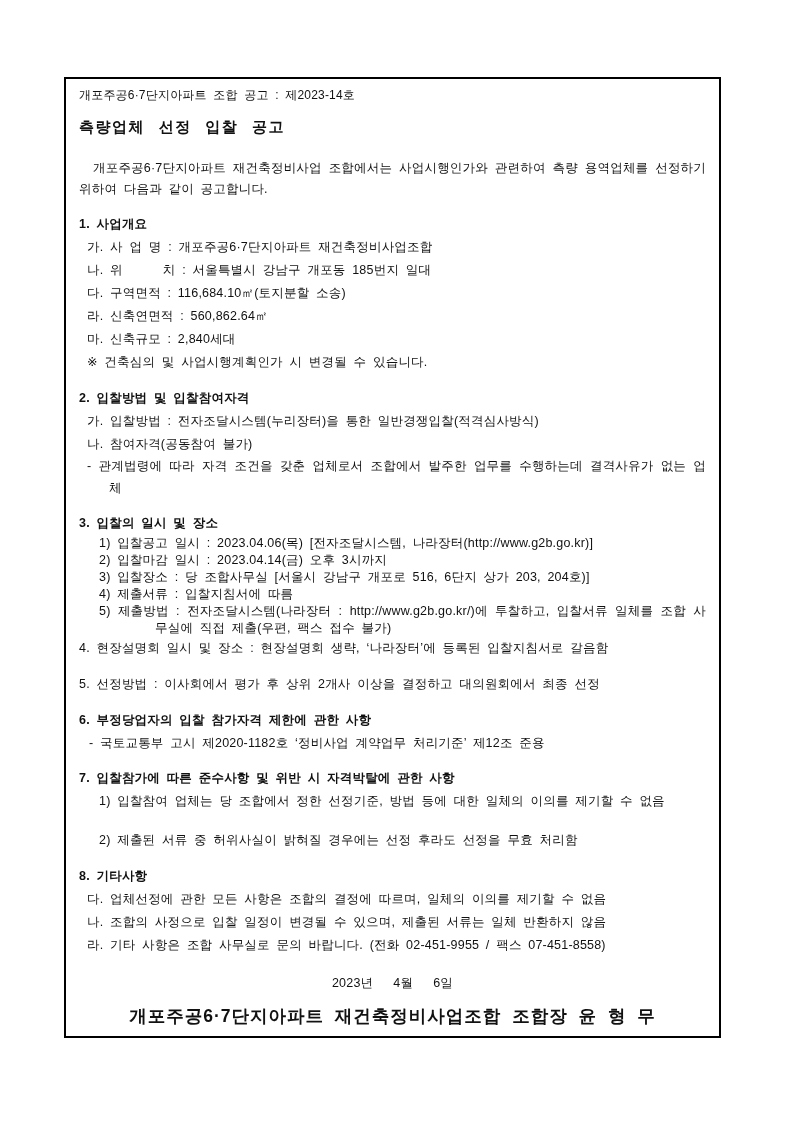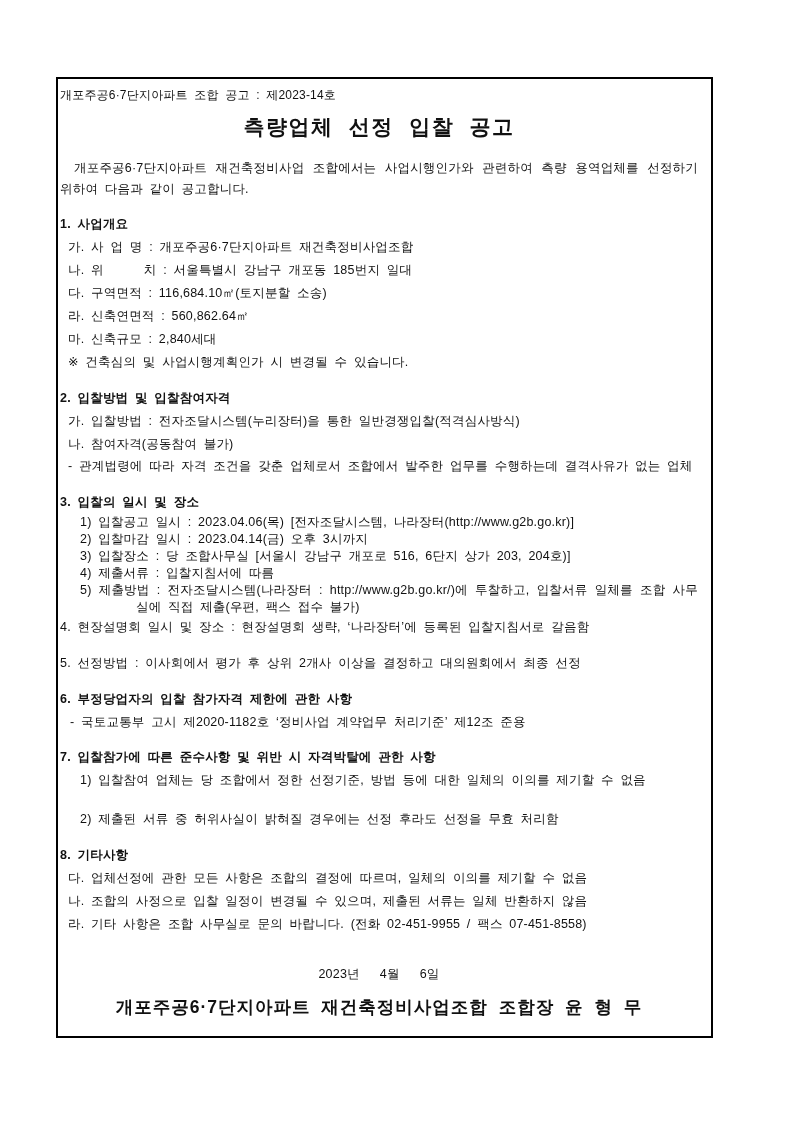--- a/index.html
+++ b/index.html
@@ -3,42 +3,42 @@
   <meta charset="utf-8">
   <style>
     html,body { margin:0; padding:0; }
     body {
       width:793px; height:1121px; background:#ffffff;
       font-family:"Liberation Sans","DejaVu Sans",sans-serif;
       color:#111;
     }
     .page { position:relative; width:793px; height:1121px; background:#fff; }
     .frame {
-      position:absolute; left:56px; top:77px; width:657px; height:961px;
+      position:absolute; left:64px; top:77px; width:657px; height:961px;
       border:2px solid #000; box-sizing:border-box;
-      padding:8px 13px 0 2px; overflow:hidden;
+      padding:8px 13px 0 13px; overflow:hidden;
       font-size:12.5px; line-height:23px; word-spacing:3px; letter-spacing:0.2px;
     }
     .docno { font-size:12px; line-height:17px; }
     .title {
-      margin:6px 0 0 0; font-size:21px; line-height:34px; font-weight:bold;
-      text-align:center; letter-spacing:1.5px; word-spacing:8px;
+      margin:6px 0 0 0; font-size:15px; line-height:34px; font-weight:bold;
+      text-align:left; letter-spacing:1.5px; word-spacing:8px;
     }
     .intro { margin:14px 0 0 0; text-indent:14px; text-align:justify; line-height:21px; }
     .sec { margin-top:13px; }
     .h { font-weight:bold; }
     .h-inline { font-weight:normal; }
     .li { padding-left:8px; }
     .li-num { padding-left:20px; line-height:17px; }
     .hang { padding-left:30px; text-indent:-22px; text-align:justify; line-height:21.5px; }
     .hang-note { padding-left:34px; text-indent:-24px; line-height:22px; }
     .hang-deep { padding-left:76px; text-indent:-56px; text-align:justify; line-height:17px; }
     .hang-ga { padding-left:30px; text-indent:-22px; text-align:justify; line-height:22px; }
     .inline-sec { margin-top:0; }
-    .date-line { margin-top:27px; text-align:center; }
+    .date-line { margin-top:15px; text-align:center; }
     .sign-line {
       margin-top:7px; text-align:center; font-weight:bold;
       font-size:17.5px; line-height:28px; letter-spacing:1px; word-spacing:5px;
     }
   </style>
 </head>
 <body>
 
 <div class="page">
   <div class="frame">

